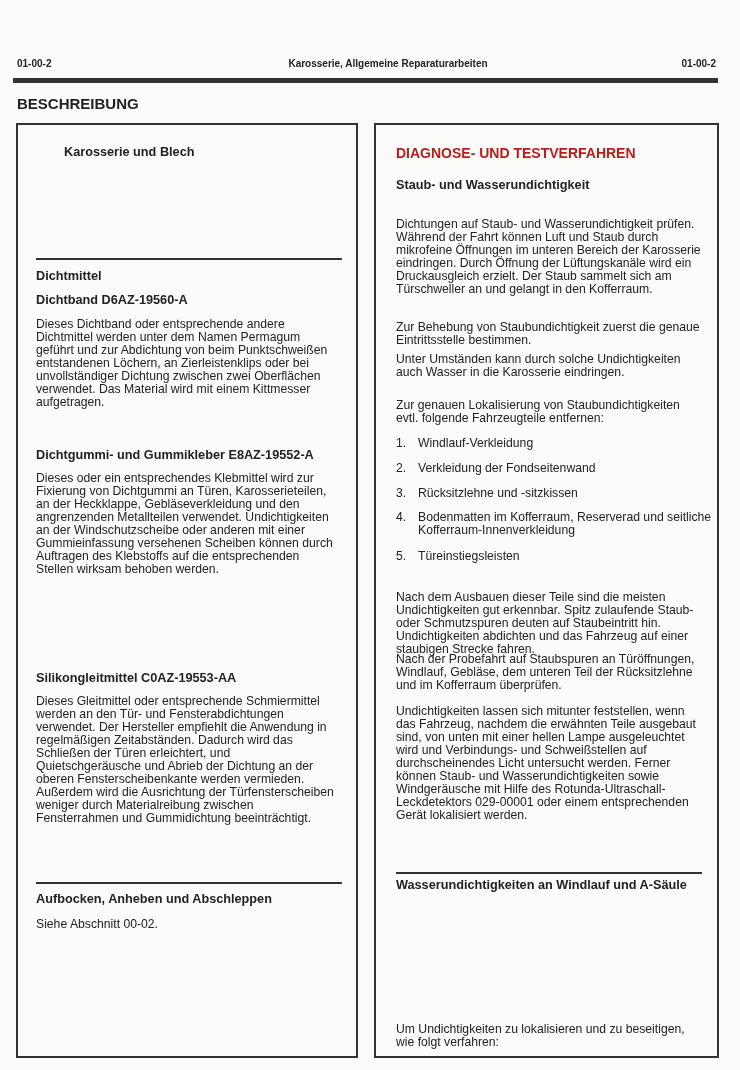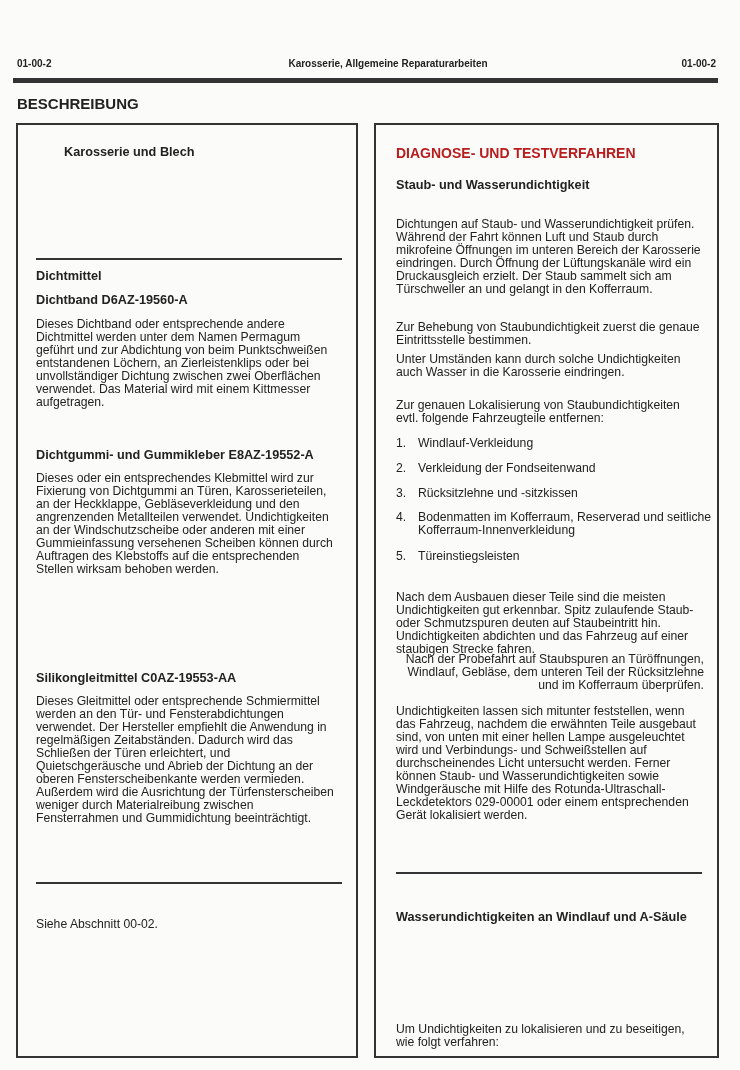--- a/index.html
+++ b/index.html
@@ -42,20 +42,21 @@
   <div class="blk h3" style="left:18px;top:168px;">Dichtband D6AZ-19560-A</div>
   <div class="blk p" style="left:18px;top:193px;width:302px;">Dieses Dichtband oder entsprechende andere Dichtmittel werden unter dem Namen Permagum geführt und zur Abdichtung von beim Punktschweißen entstandenen Löchern, an Zierleistenklips oder bei unvollständiger Dichtung zwischen zwei Oberflächen verwendet. Das Material wird mit einem Kittmesser aufgetragen.</div>
 
   <div class="blk h3" style="left:18px;top:323px;">Dichtgummi- und Gummikleber E8AZ-19552-A</div>
   <div class="blk p" style="left:18px;top:347px;width:302px;">Dieses oder ein entsprechendes Klebmittel wird zur Fixierung von Dichtgummi an Türen, Karosserieteilen, an der Heckklappe, Gebläseverkleidung und den angrenzenden Metallteilen verwendet. Undichtigkeiten an der Windschutzscheibe oder anderen mit einer Gummieinfassung versehenen Scheiben können durch Auftragen des Klebstoffs auf die entsprechenden Stellen wirksam behoben werden.</div>
 
   <div class="blk h3" style="left:18px;top:546px;">Silikongleitmittel C0AZ-19553-AA</div>
   <div class="blk p" style="left:18px;top:570px;width:302px;">Dieses Gleitmittel oder entsprechende Schmiermittel werden an den Tür- und Fensterabdichtungen verwendet. Der Hersteller empfiehlt die Anwendung in regelmäßigen Zeitabständen. Dadurch wird das Schließen der Türen erleichtert, und Quietschgeräusche und Abrieb der Dichtung an der oberen Fensterscheibenkante werden vermieden. Außerdem wird die Ausrichtung der Türfensterscheiben weniger durch Materialreibung zwischen Fensterrahmen und Gummidichtung beeinträchtigt.</div>
 
   <div class="divider" style="left:18px;width:306px;top:757px;"></div>
+  <div class="blk h3" style="left:18px;top:767px;">Aufbocken, Anheben und Abschleppen</div>
   <div class="blk p" style="left:18px;top:793px;">Siehe Abschnitt 00-02.</div>
 </div>
 
 <div class="box" id="box-right">
   <div class="blk h2" style="left:20px;top:20px;">DIAGNOSE- UND TESTVERFAHREN</div>
   <div class="blk h3" style="left:20px;top:53px;">Staub- und Wasserundichtigkeit</div>
   <div class="blk p" style="left:20px;top:93px;width:308px;">Dichtungen auf Staub- und Wasserundichtigkeit prüfen. Während der Fahrt können Luft und Staub durch mikrofeine Öffnungen im unteren Bereich der Karosserie eindringen. Durch Öffnung der Lüftungskanäle wird ein Druckausgleich erzielt. Der Staub sammelt sich am Türschweller an und gelangt in den Kofferraum.</div>
   <div class="blk p" style="left:20px;top:196px;width:308px;">Zur Behebung von Staubundichtigkeit zuerst die genaue Eintrittsstelle bestimmen.</div>
   <div class="blk p" style="left:20px;top:228px;width:308px;">Unter Umständen kann durch solche Undichtigkeiten auch Wasser in die Karosserie eindringen.</div>
   <div class="blk p" style="left:20px;top:274px;width:308px;">Zur genauen Lokalisierung von Staubundichtigkeiten evtl. folgende Fahrzeugteile entfernen:</div>
@@ -75,19 +76,19 @@
   <div class="li" style="left:20px;top:386px;">
     <span class="num">4.</span>
     <span class="txt">Bodenmatten im Kofferraum, Reserverad und seitliche Kofferraum-Innenverkleidung</span>
   </div>
   <div class="li" style="left:20px;top:425px;">
     <span class="num">5.</span>
     <span class="txt">Türeinstiegsleisten</span>
   </div>
 
   <div class="blk p" style="left:20px;top:450px;width:308px;margin-top:16px;">Nach dem Ausbauen dieser Teile sind die meisten Undichtigkeiten gut erkennbar. Spitz zulaufende Staub- oder Schmutzspuren deuten auf Staubeintritt hin. Undichtigkeiten abdichten und das Fahrzeug auf einer staubigen Strecke fahren.</div>
-  <div class="blk p" style="left:20px;top:528px;width:308px;text-align:right;">Nach der Probefahrt auf Staubspuren an Türöffnungen, Windlauf, Gebläse, dem unteren Teil der Rücksitzlehne und im Kofferraum überprüfen.</div>
+  <div class="blk p" style="left:20px;top:528px;width:308px;">Nach der Probefahrt auf Staubspuren an Türöffnungen, Windlauf, Gebläse, dem unteren Teil der Rücksitzlehne und im Kofferraum überprüfen.</div>
   <div class="blk p" style="left:20px;top:580px;width:308px;">Undichtigkeiten lassen sich mitunter feststellen, wenn das Fahrzeug, nachdem die erwähnten Teile ausgebaut sind, von unten mit einer hellen Lampe ausgeleuchtet wird und Verbindungs- und Schweißstellen auf durchscheinendes Licht untersucht werden. Ferner können Staub- und Wasserundichtigkeiten sowie Windgeräusche mit Hilfe des Rotunda-Ultraschall-Leckdetektors 029-00001 oder einem entsprechenden Gerät lokalisiert werden.</div>
 
   <div class="divider" style="left:20px;width:306px;top:747px;"></div>
-  <div class="blk h3" style="left:20px;top:753px;width:300px;margin-top:32px;">Wasserundichtigkeiten an Windlauf und A-Säule</div>
+  <div class="blk h3" style="left:20px;top:753px;width:300px;">Wasserundichtigkeiten an Windlauf und A-Säule</div>
   <div class="blk p" style="left:20px;top:898px;width:308px;">Um Undichtigkeiten zu lokalisieren und zu beseitigen, wie folgt verfahren:</div>
 </div>
 
 </body></html>

